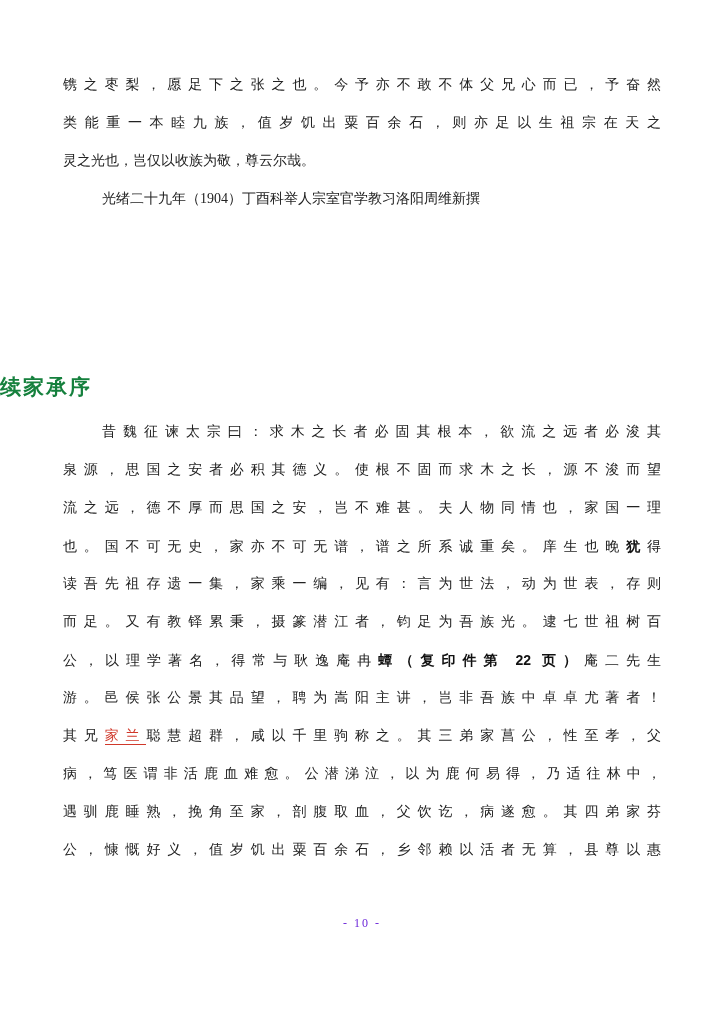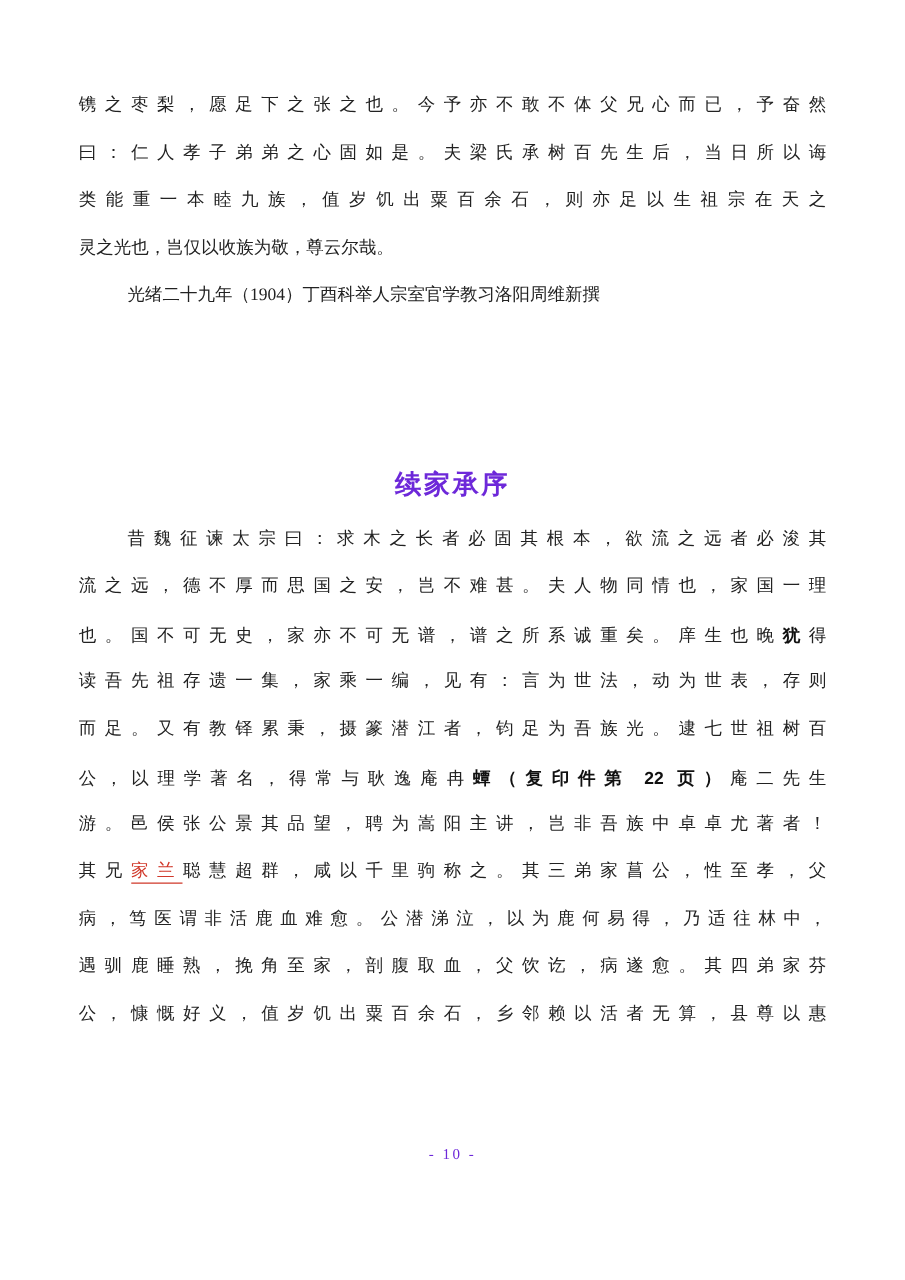--- a/index.html
+++ b/index.html
@@ -29,50 +29,49 @@
     color:#111111;
   }
   .seg-red{
     color:#d0382a;
     border-bottom:1.5px solid #d0382a;
     padding-bottom:1px;
   }
   .heading{
     position:absolute;top:368px;left:0;width:100%;
     height:38px;line-height:38px;
-    text-align:center;
     font-size:21px;font-weight:bold;
     letter-spacing:2px;
-    color:#6d28d9;
+    color:#15803d;
   }
   .footer{
     position:absolute;top:916px;left:0;width:100%;
     text-align:center;
     font-size:12px;
     letter-spacing:2px;
     color:#6d28d9;
   }
 </style>
 </head>
 <body>
 
 <div class="page">
 
   <div class="body-col para1">
     <div class="line">镌之枣梨，愿足下之张之也。今予亦不敢不体父兄心而已，予奋然</div>
-    <div class="line">曰：仁人孝子弟弟之心固如是。夫梁氏承树百先生后，当日所以诲</div>
     <div class="line">类能重一本睦九族，值岁饥出粟百余石，则亦足以生祖宗在天之</div>
     <div class="line short">灵之光也，岂仅以收族为敬，尊云尔哉。</div>
     <div class="line short indent">光绪二十九年（1904）丁酉科举人宗室官学教习洛阳周维新撰</div>
   </div>
 
   <div class="heading">续家承序</div>
 
   <div class="body-col para3">
     <div class="line indent">昔魏征谏太宗曰：求木之长者必固其根本，欲流之远者必浚其</div>
+    <div class="line">泉源，思国之安者必积其德义。使根不固而求木之长，源不浚而望</div>
     <div class="line">流之远，德不厚而思国之安，岂不难甚。夫人物同情也，家国一理</div>
     <div class="line"><span>也。国不可无史，家亦不可无谱，谱之所系诚重矣。庠生也晚</span><span class="seg-bold">犹</span><span>得</span></div>
     <div class="line">读吾先祖存遗一集，家乘一编，见有：言为世法，动为世表，存则</div>
     <div class="line">而足。又有教铎累秉，摄篆潜江者，钧足为吾族光。逮七世祖树百</div>
     <div class="line"><span>公，以理学著名，得常与耿逸庵冉</span><span class="seg-bold">蟫（复印件第 22 页）</span><span>庵二先生</span></div>
     <div class="line">游。邑侯张公景其品望，聘为嵩阳主讲，岂非吾族中卓卓尤著者！</div>
     <div class="line"><span>其兄</span><span class="seg-red">家兰</span><span>聪慧超群，咸以千里驹称之。其三弟家菖公，性至孝，父</span></div>
     <div class="line">病，笃医谓非活鹿血难愈。公潜涕泣，以为鹿何易得，乃适往林中，</div>
     <div class="line">遇驯鹿睡熟，挽角至家，剖腹取血，父饮讫，病遂愈。其四弟家芬</div>
     <div class="line">公，慷慨好义，值岁饥出粟百余石，乡邻赖以活者无算，县尊以惠</div>

